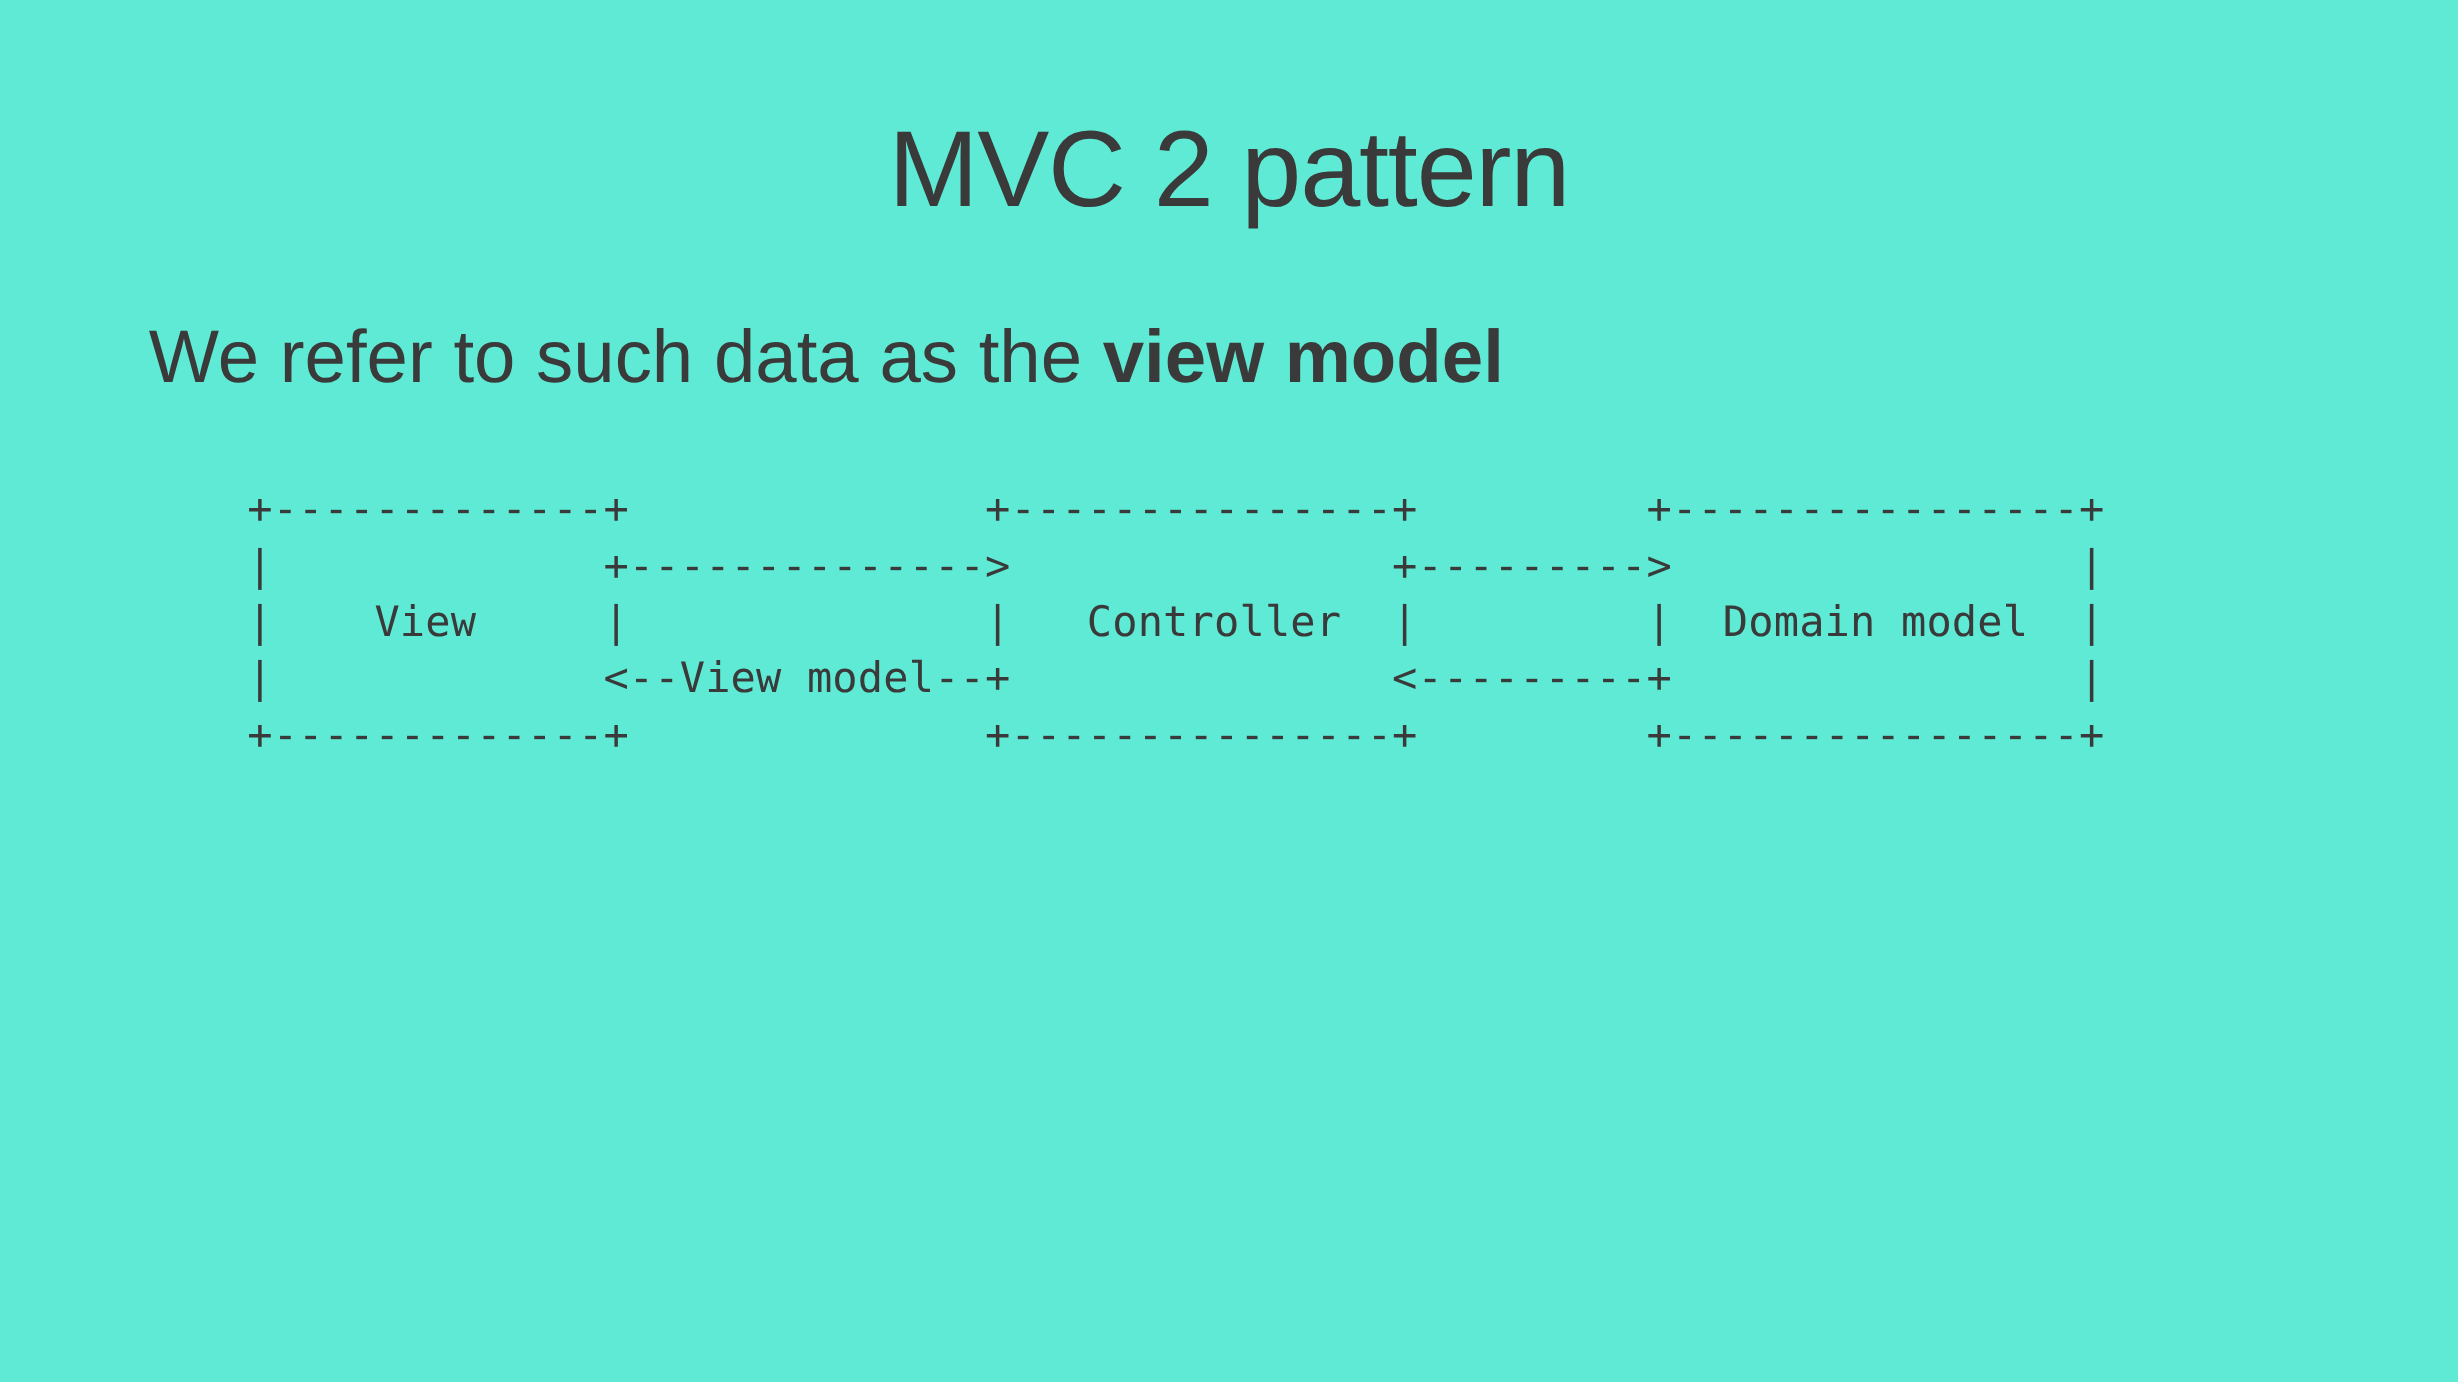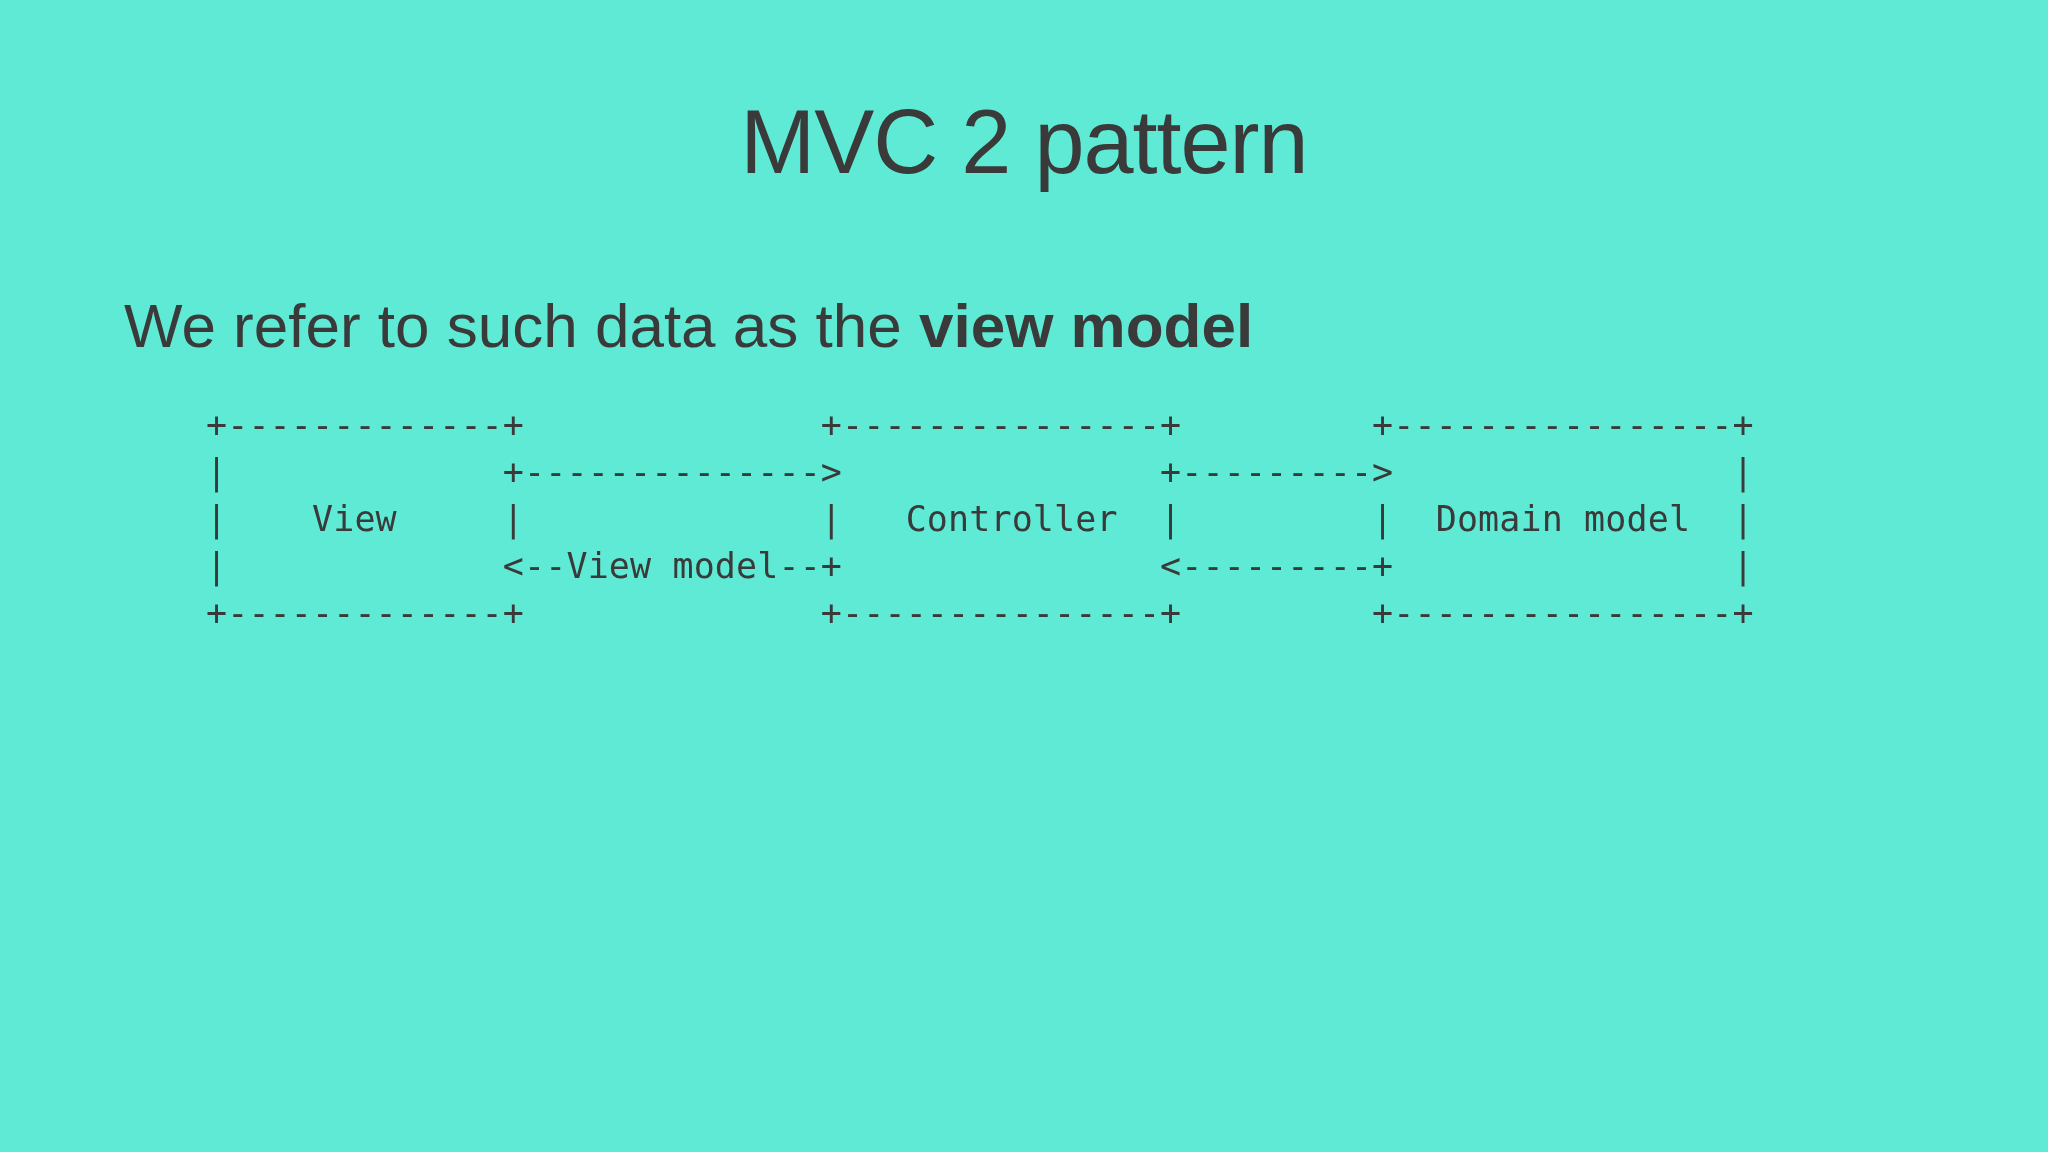--- a/index.html
+++ b/index.html
@@ -24,21 +24,21 @@
     margin: 0;
     text-align: center;
     font-size: 90px;
     line-height: 90px;
     font-weight: 400;
     letter-spacing: -1px;
     color: #3a3a3a;
   }
   .body-line {
     position: absolute;
-    top: 295px;
+    top: 267px;
     left: 124px;
     margin: 0;
     font-size: 62px;
     line-height: 62px;
     font-weight: 400;
     color: #3a3a3a;
   }
   .body-line strong {
     font-weight: 700;
   }

